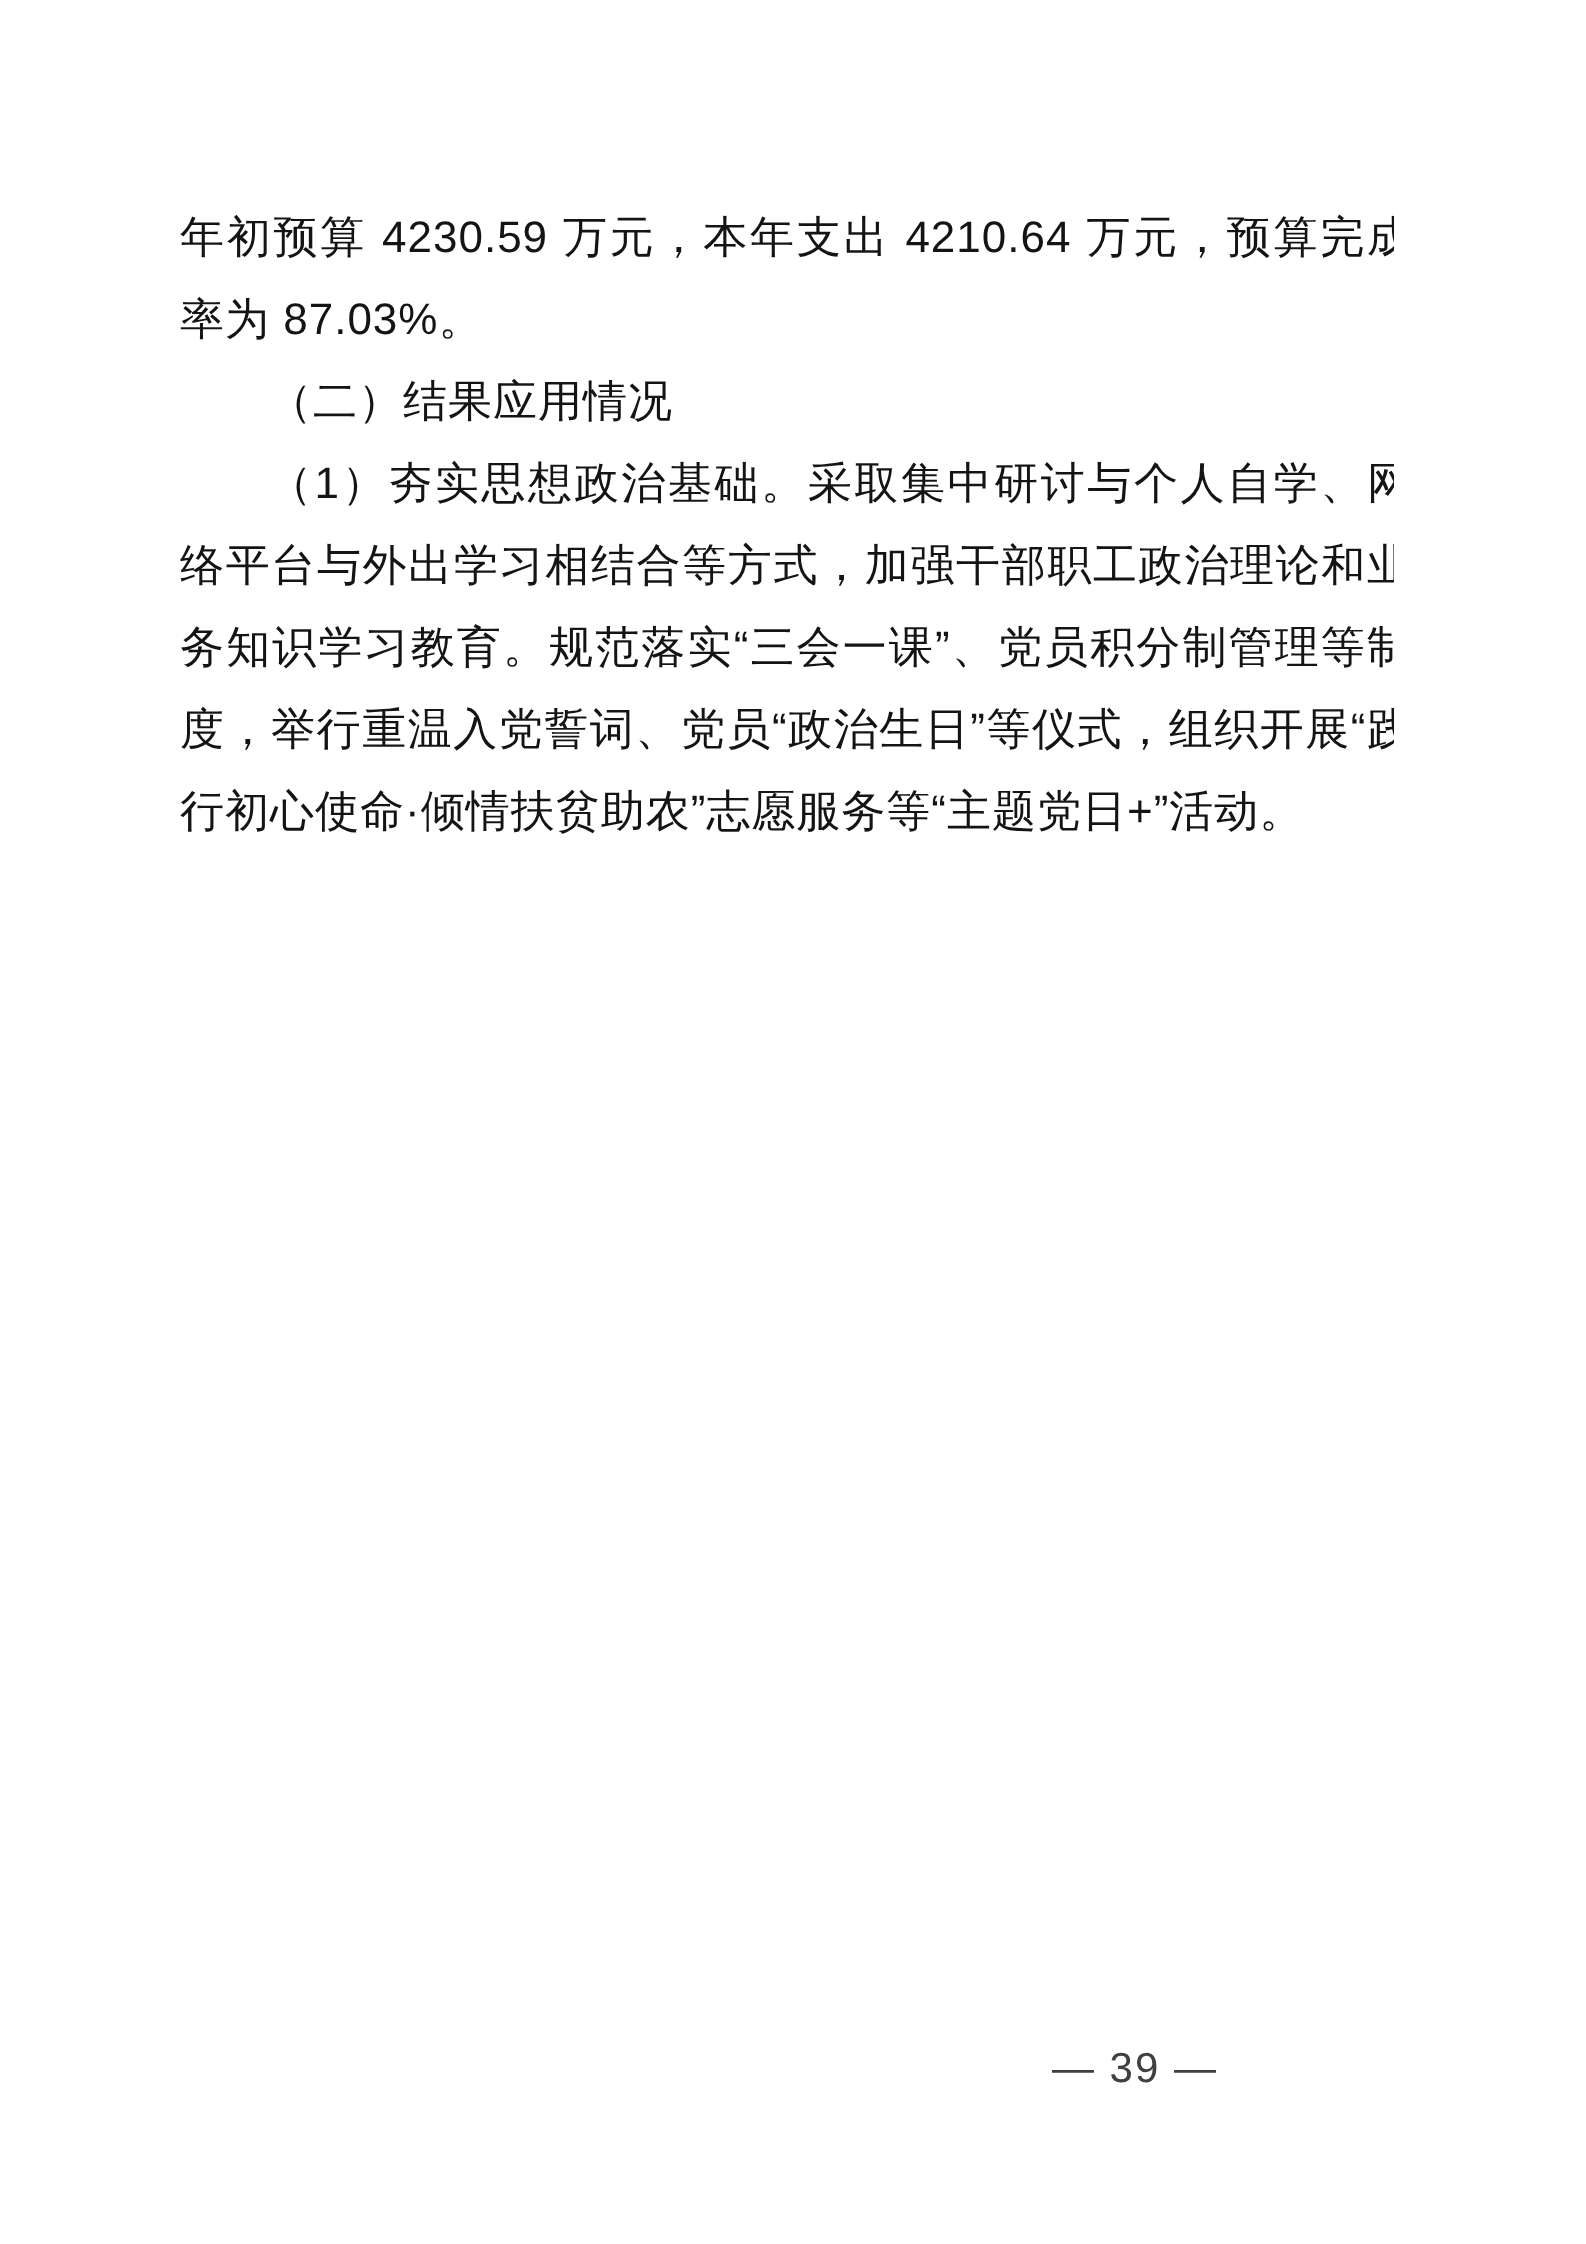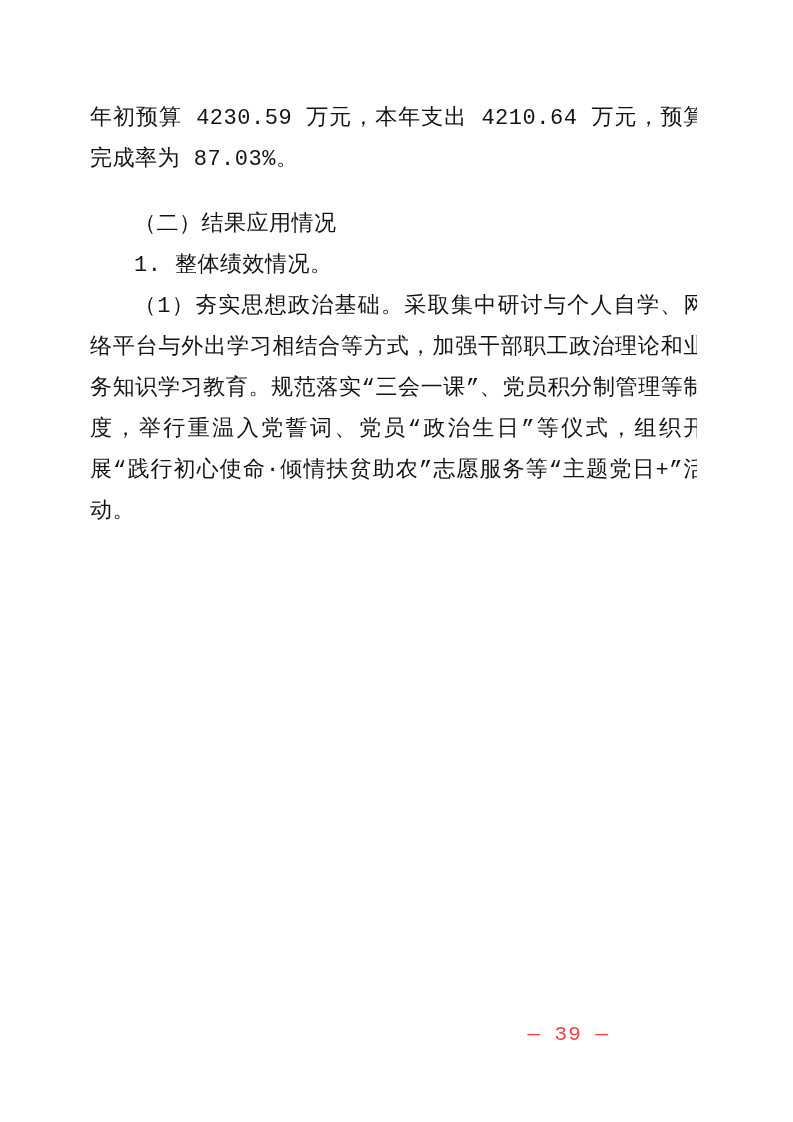--- a/index.html
+++ b/index.html
@@ -6,21 +6,21 @@
     margin: 0;
     padding: 0;
     background: #ffffff;
   }
   .page {
     position: relative;
     width: 697px;
     height: 1122px;
     background: #ffffff;
     overflow: hidden;
-    font-family: Liberation Mono, monospace;
+    font-family: Liberation Sans, sans-serif;
     color: #141414;
   }
   .content {
     position: absolute;
     left: 90px;
     top: 98px;
     width: 616px;
     font-size: 22px;
     line-height: 41px;
     text-align: justify;
@@ -32,41 +32,39 @@
   }
   .indent {
     text-indent: 2em;
   }
   
   .cutoff {
     text-align-last: justify;
   }
   .section-heading {
     font-weight: 400;
-    margin-top: 24px;
   }
   .page-footer {
     position: absolute;
     top: 1022px;
     right: 88px;
     font-size: 21px;
     line-height: 26px;
     letter-spacing: 1px;
-    color: #ef4444;
+    color: #404040;
   }
 </style>
 </head>
 <body>
 
 <div class="page">
 
   <main class="content">
     <p class="para">年初预算 4230.59 万元，本年支出 4210.64 万元，预算完成率为 87.03%。</p>
     <p class="para indent section-heading">（二）结果应用情况</p>
-    <p class="para indent">1. 整体绩效情况。</p>
     <p class="para indent">（1）夯实思想政治基础。采取集中研讨与个人自学、网络平台与外出学习相结合等方式，加强干部职工政治理论和业务知识学习教育。规范落实“三会一课”、党员积分制管理等制度，举行重温入党誓词、党员“政治生日”等仪式，组织开展“践行初心使命·倾情扶贫助农”志愿服务等“主题党日+”活动。</p>
   </main>
 
   <footer class="page-footer">
     <span>— 39 —</span>
   </footer>
 
 </div>
 
 </body></html>

